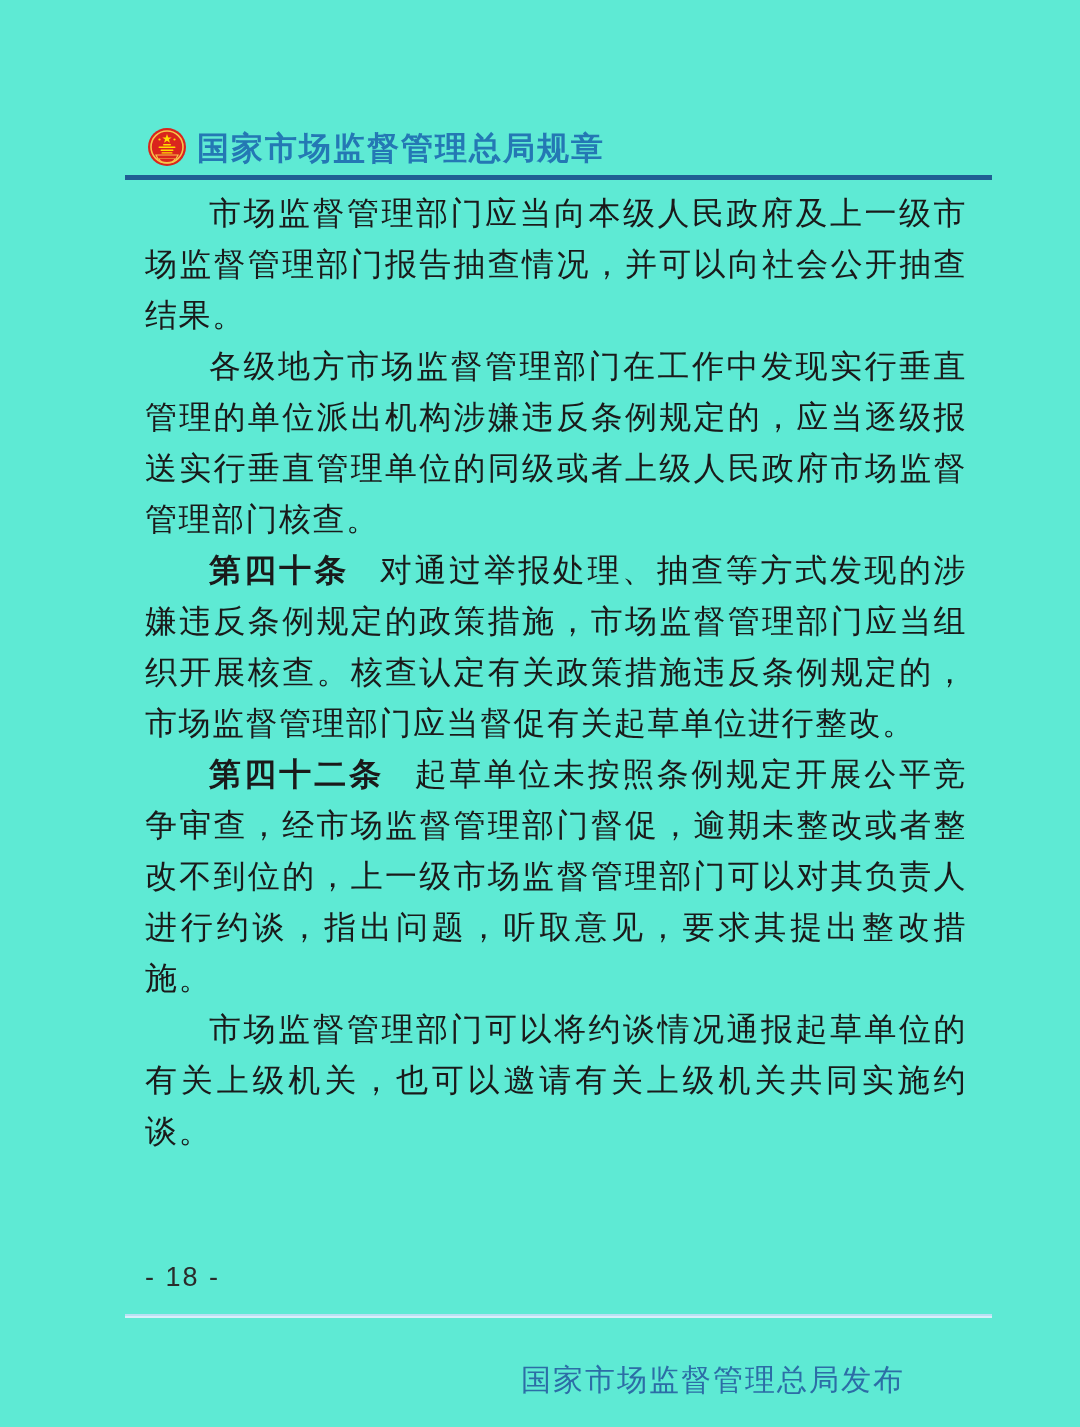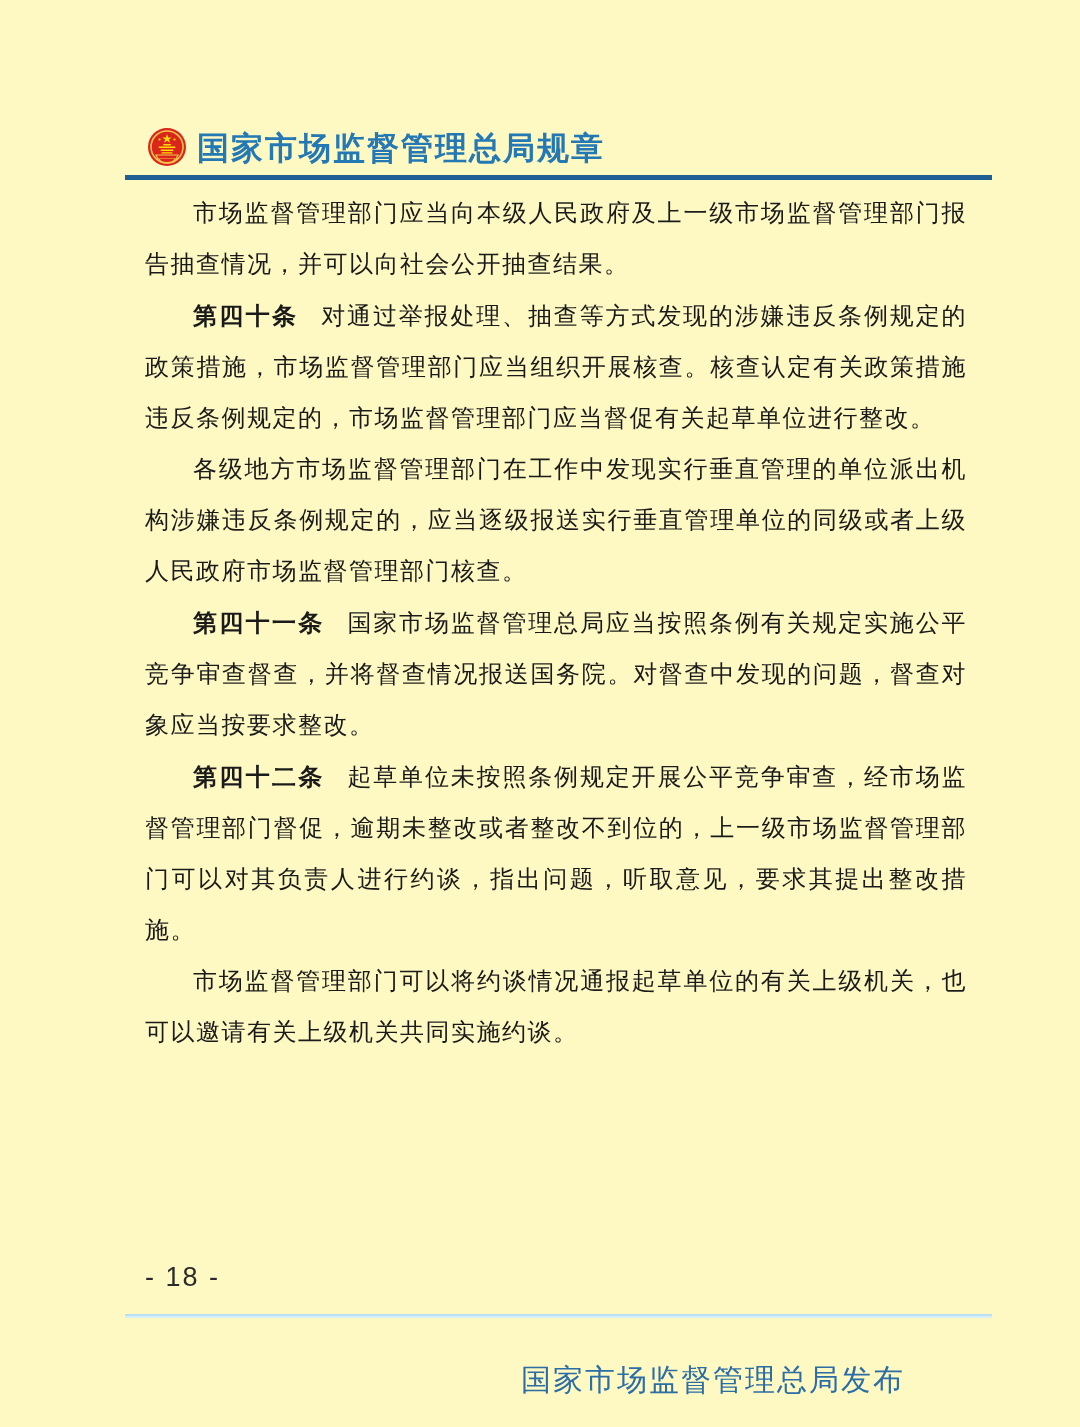--- a/index.html
+++ b/index.html
@@ -5,21 +5,21 @@
   * { margin: 0; padding: 0; box-sizing: border-box; }
   html, body { background: #ffffff; }
   body {
     width: 1080px; height: 1427px;
     font-family: "Liberation Serif", "DejaVu Serif", serif;
     position: relative;
     overflow: hidden;
   }
   .page {
     position: absolute; inset: 0;
-    background: #fef9c3;
+    background: #5eead4;
   }
   
   .header-row {
     position: absolute; left: 146px; top: 127px;
     display: flex; align-items: center; gap: 9px;
     height: 44px;
   }
   .emblem { width: 42px; height: 44px; flex: 0 0 auto; display: block; }
   .header-title {
     color: #2478B4;
@@ -31,21 +31,21 @@
   }
   .header-rule {
     position: absolute; left: 125px; top: 175px;
     width: 867px; height: 5px;
     background: #205E93;
   }
   
   .doc-body {
     position: absolute; left: 145px; top: 188px;
     width: 822px;
-    font-size: 24px;
+    font-size: 32px;
     line-height: 51px;
     letter-spacing: 1.5px;
     color: #1a1a1a;
     text-align: justify;
   }
   .doc-body p {
     text-indent: 2em;
     margin: 0;
   }
   .lead {
@@ -97,23 +97,22 @@
       <rect x="17" y="17" width="8" height="1.4" rx="0.7" fill="#FFDE00"></rect>
       <path d="M10 28 h22 l-2 4 h-18 z" fill="#DA251D" stroke="#F7C64B" stroke-width="1.2"></path>
       <path d="M13 32 c2 5 14 5 16 0" fill="#DA251D" stroke="#F7C64B" stroke-width="1.4"></path>
     </svg>
     <span class="header-title">国家市场监督管理总局规章</span>
   </div>
   <div class="header-rule"></div>
 
   <main class="doc-body" id="paragraphs">
       <p>市场监督管理部门应当向本级人民政府及上一级市场监督管理部门报告抽查情况，并可以向社会公开抽查结果。</p>
+      <p>各级地方市场监督管理部门在工作中发现实行垂直管理的单位派出机构涉嫌违反条例规定的，应当逐级报送实行垂直管理单位的同级或者上级人民政府市场监督管理部门核查。</p>
       <p><b class="lead">第四十条</b>对通过举报处理、抽查等方式发现的涉嫌违反条例规定的政策措施，市场监督管理部门应当组织开展核查。核查认定有关政策措施违反条例规定的，市场监督管理部门应当督促有关起草单位进行整改。</p>
-      <p>各级地方市场监督管理部门在工作中发现实行垂直管理的单位派出机构涉嫌违反条例规定的，应当逐级报送实行垂直管理单位的同级或者上级人民政府市场监督管理部门核查。</p>
-      <p><b class="lead">第四十一条</b>国家市场监督管理总局应当按照条例有关规定实施公平竞争审查督查，并将督查情况报送国务院。对督查中发现的问题，督查对象应当按要求整改。</p>
       <p><b class="lead">第四十二条</b>起草单位未按照条例规定开展公平竞争审查，经市场监督管理部门督促，逾期未整改或者整改不到位的，上一级市场监督管理部门可以对其负责人进行约谈，指出问题，听取意见，要求其提出整改措施。</p>
       <p>市场监督管理部门可以将约谈情况通报起草单位的有关上级机关，也可以邀请有关上级机关共同实施约谈。</p>
     </main>
 
   <div class="page-number">- 18 -</div>
 
   <div class="footer-rule"></div>
   <div class="publisher">国家市场监督管理总局发布</div>
 
 </div>

